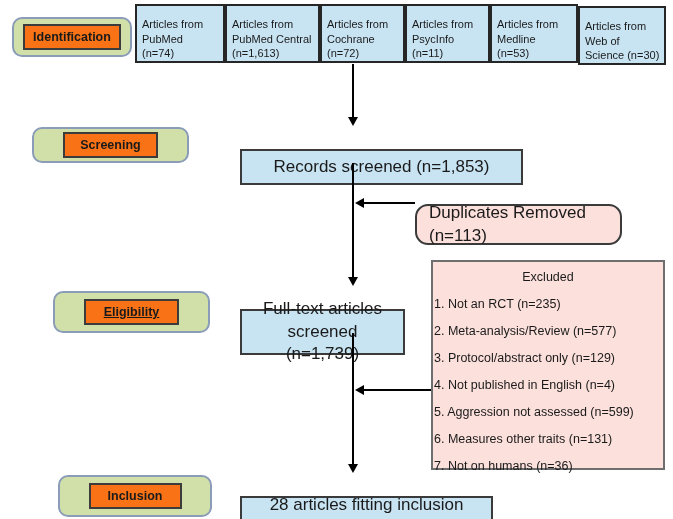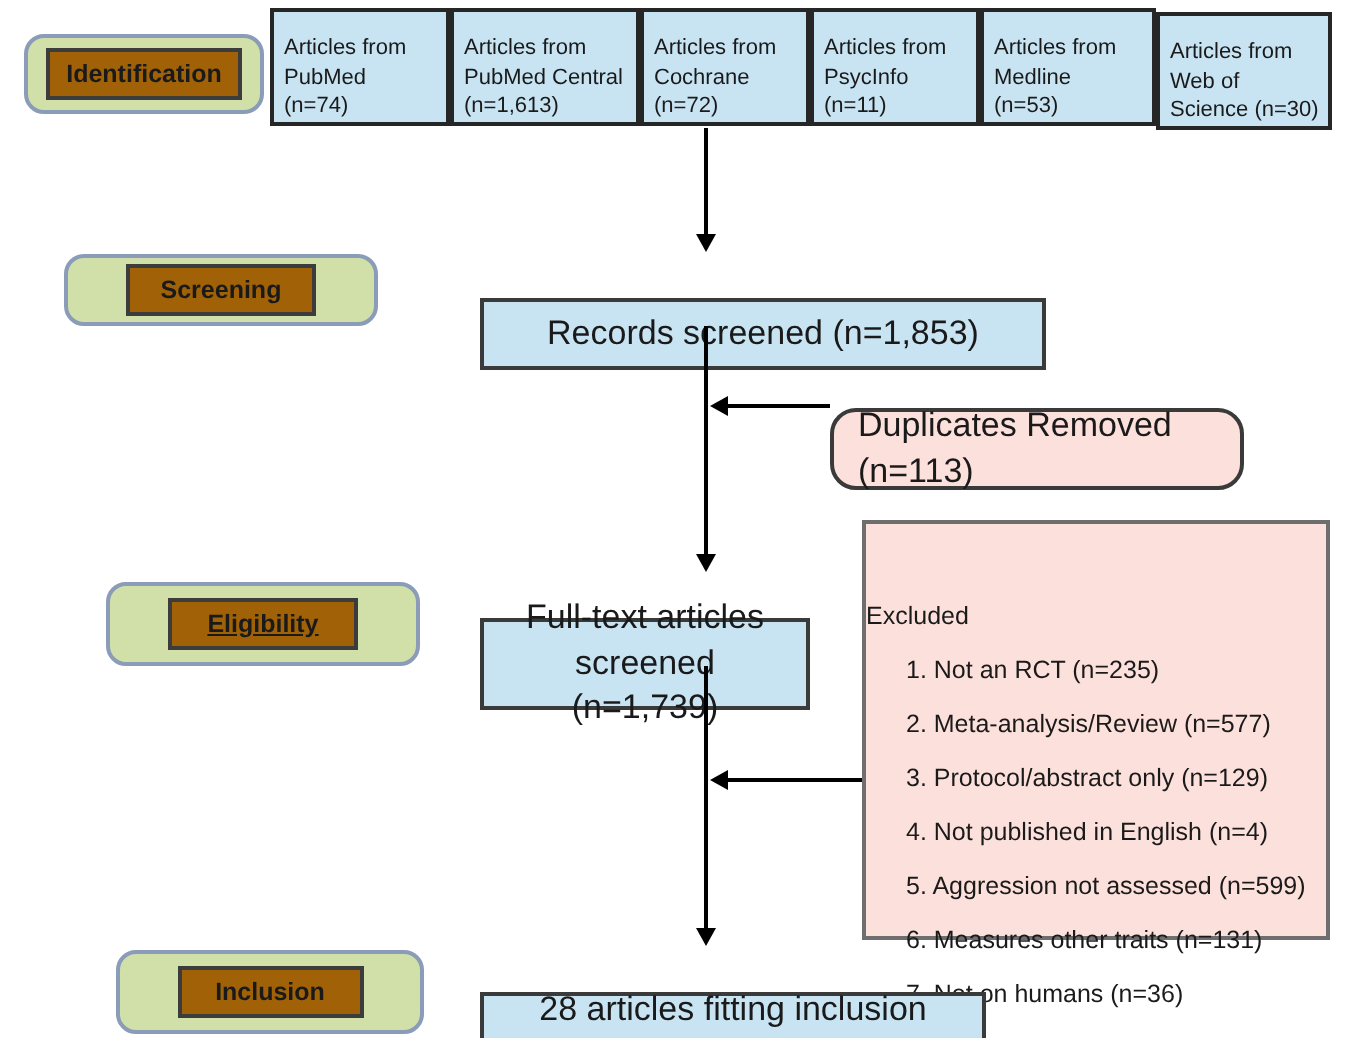--- a/index.html
+++ b/index.html
@@ -18,21 +18,21 @@
     position: absolute;
     background: var(--label_green);
     border: 2px solid #8a9cb8;
     border-radius: 10px;
     display: flex;
     align-items: center;
     justify-content: center;
     box-sizing: border-box;
   }
   .stage-inner {
-    background: #a16207;
+    background: #f97316;
     border: 2px solid #3c3c3c;
     font-weight: bold;
     font-size: 12.5px;
     line-height: 1;
     padding: 5px 8px;
     min-width: 62%;
     text-align: center;
     box-sizing: border-box;
     white-space: nowrap;
   }
@@ -70,22 +70,22 @@
   .left-text { justify-content: flex-start; text-align: left; padding-left: 12px; }
 
   
   .excluded {
     position: absolute;
     box-sizing: border-box;
     background: var(--note_pink);
     border: 2px solid #6e6e6e;
     font-size: 12.5px;
   }
-  .excl-title { padding-top: 9px; line-height: 1; margin-top: 31px; }
-  .excl-item  { margin-left: 20px; margin-top: 14.5px; line-height: 1; }
+  .excl-title { text-align: center; padding-top: 9px; line-height: 1; }
+  .excl-item  { margin-left: 1px; margin-top: 14.5px; line-height: 1; }
 
   
   .vline { position: absolute; width: 2px; background: var(--line); }
   .hline { position: absolute; height: 2px; background: var(--line); }
   .head-down {
     position: absolute; width: 0; height: 0;
     border-left: 5px solid transparent;
     border-right: 5px solid transparent;
     border-top: 9px solid var(--line);
   }

